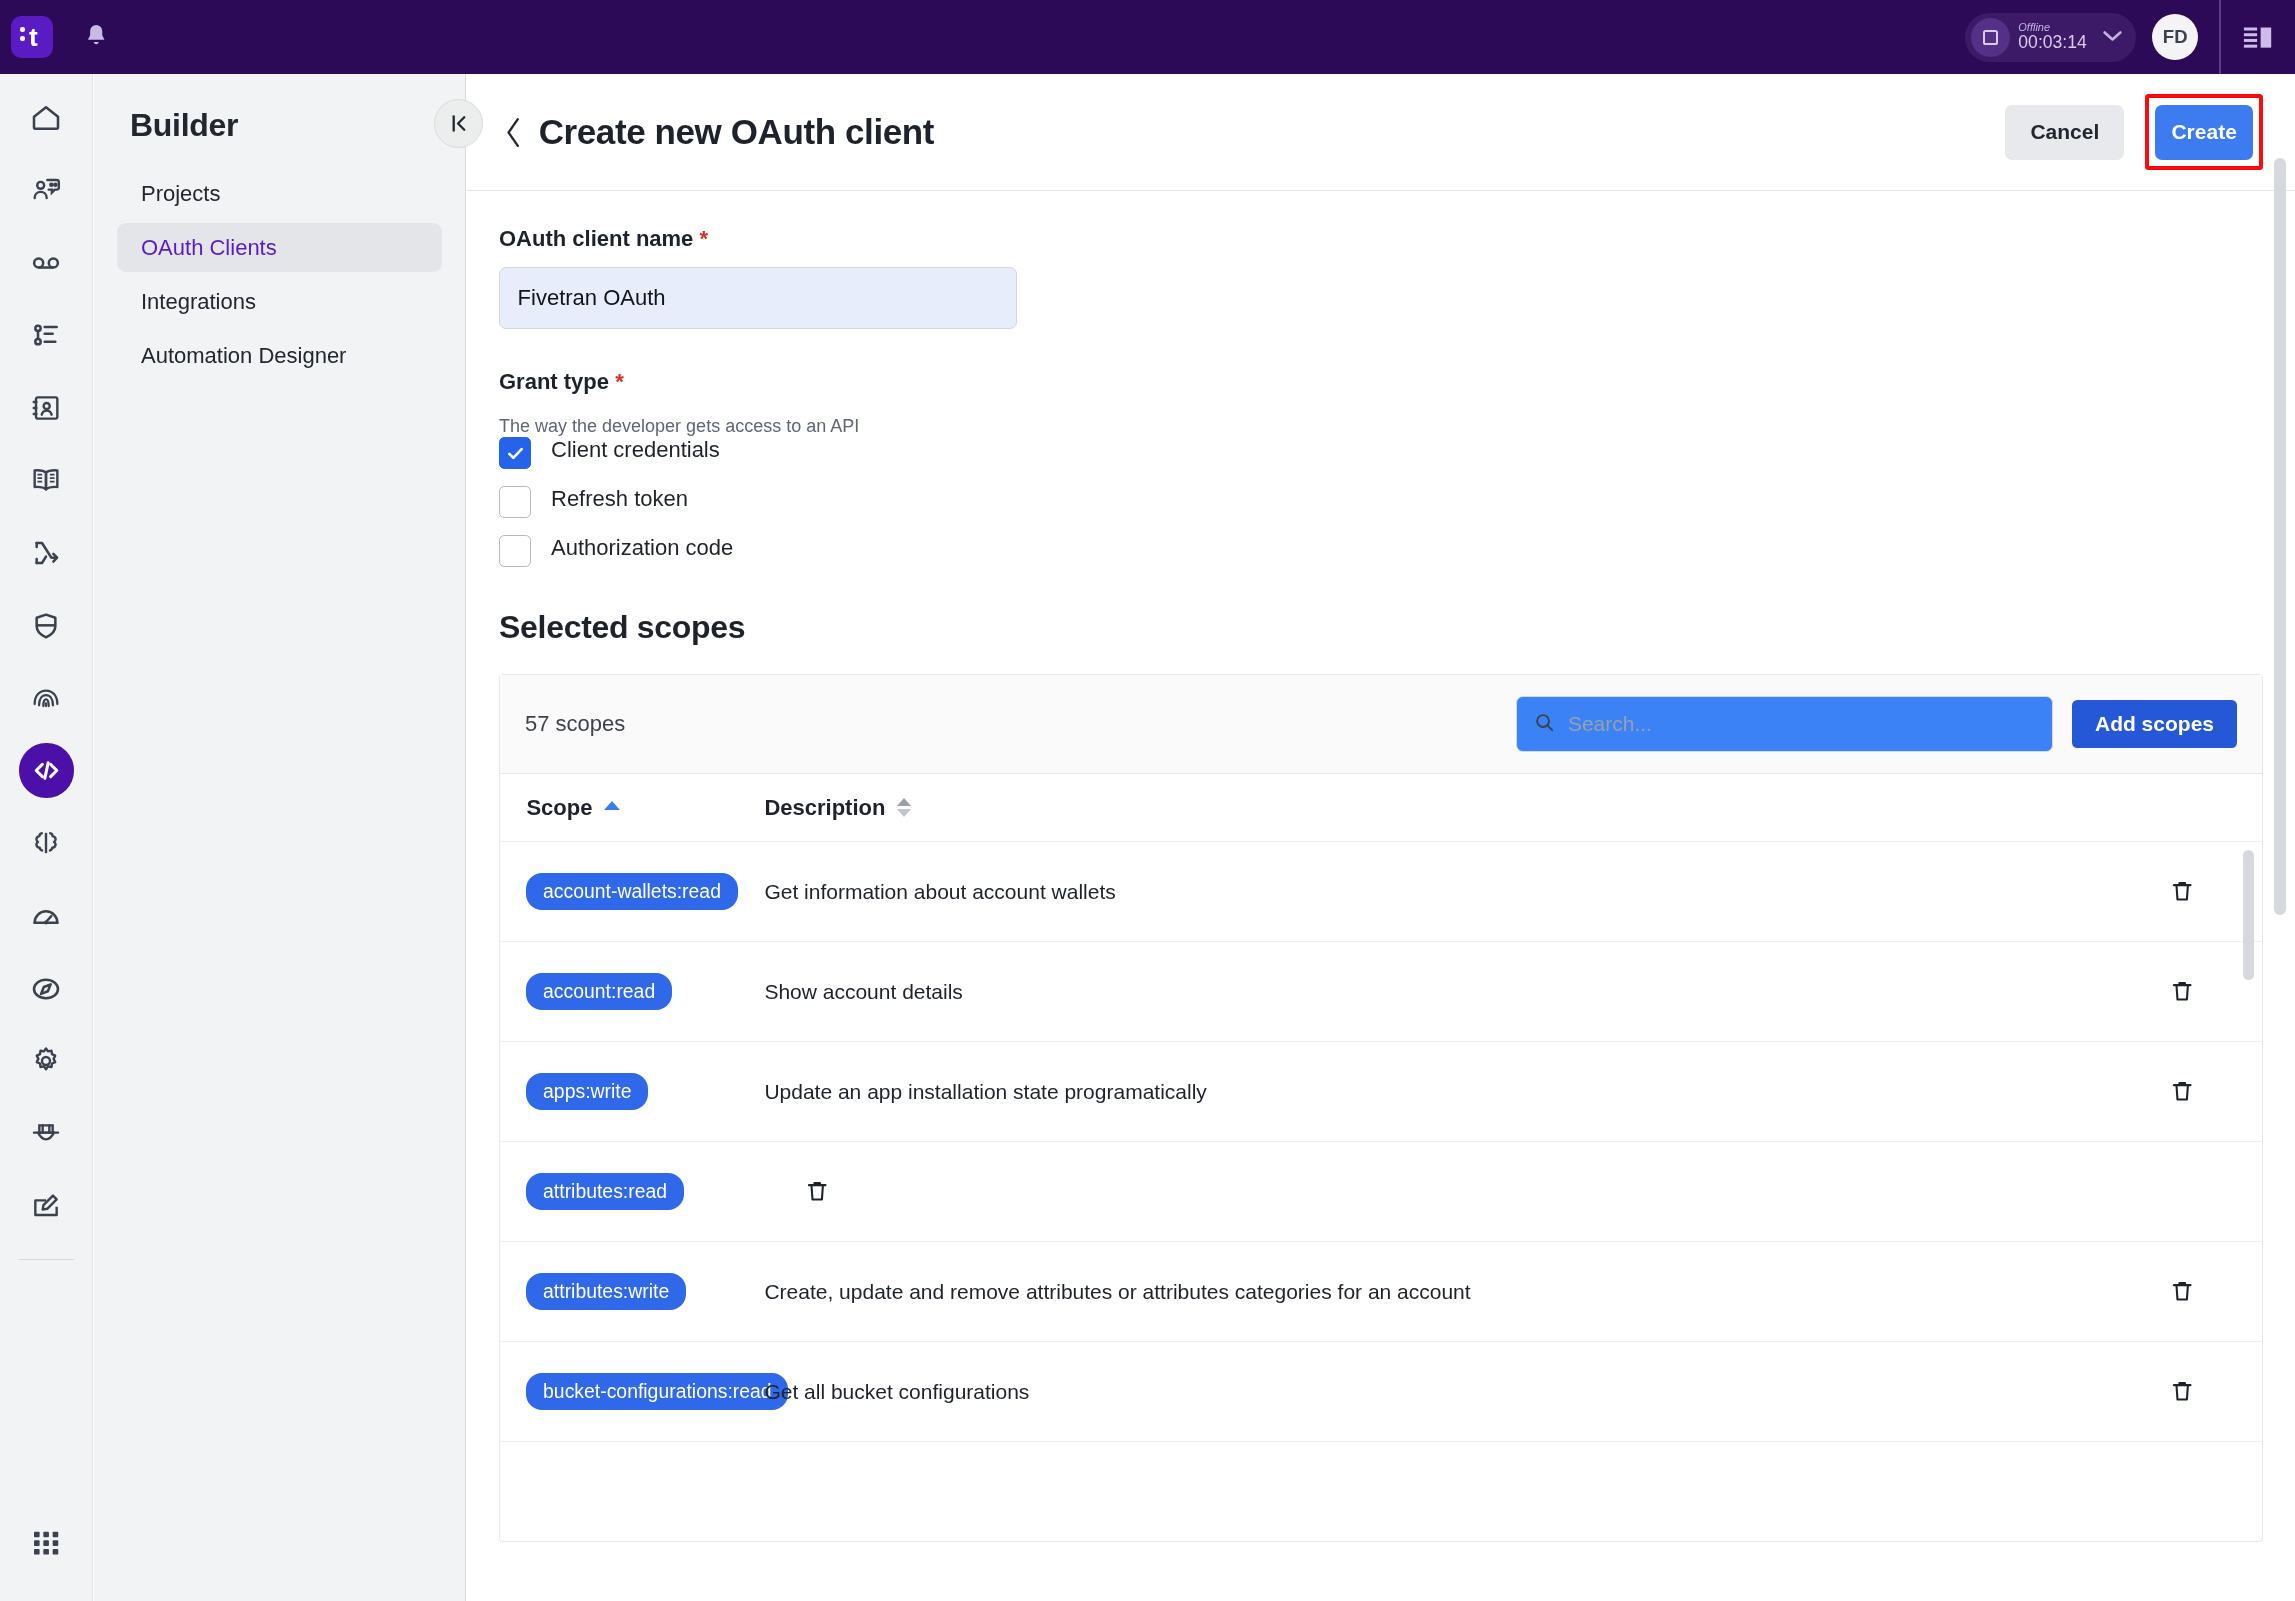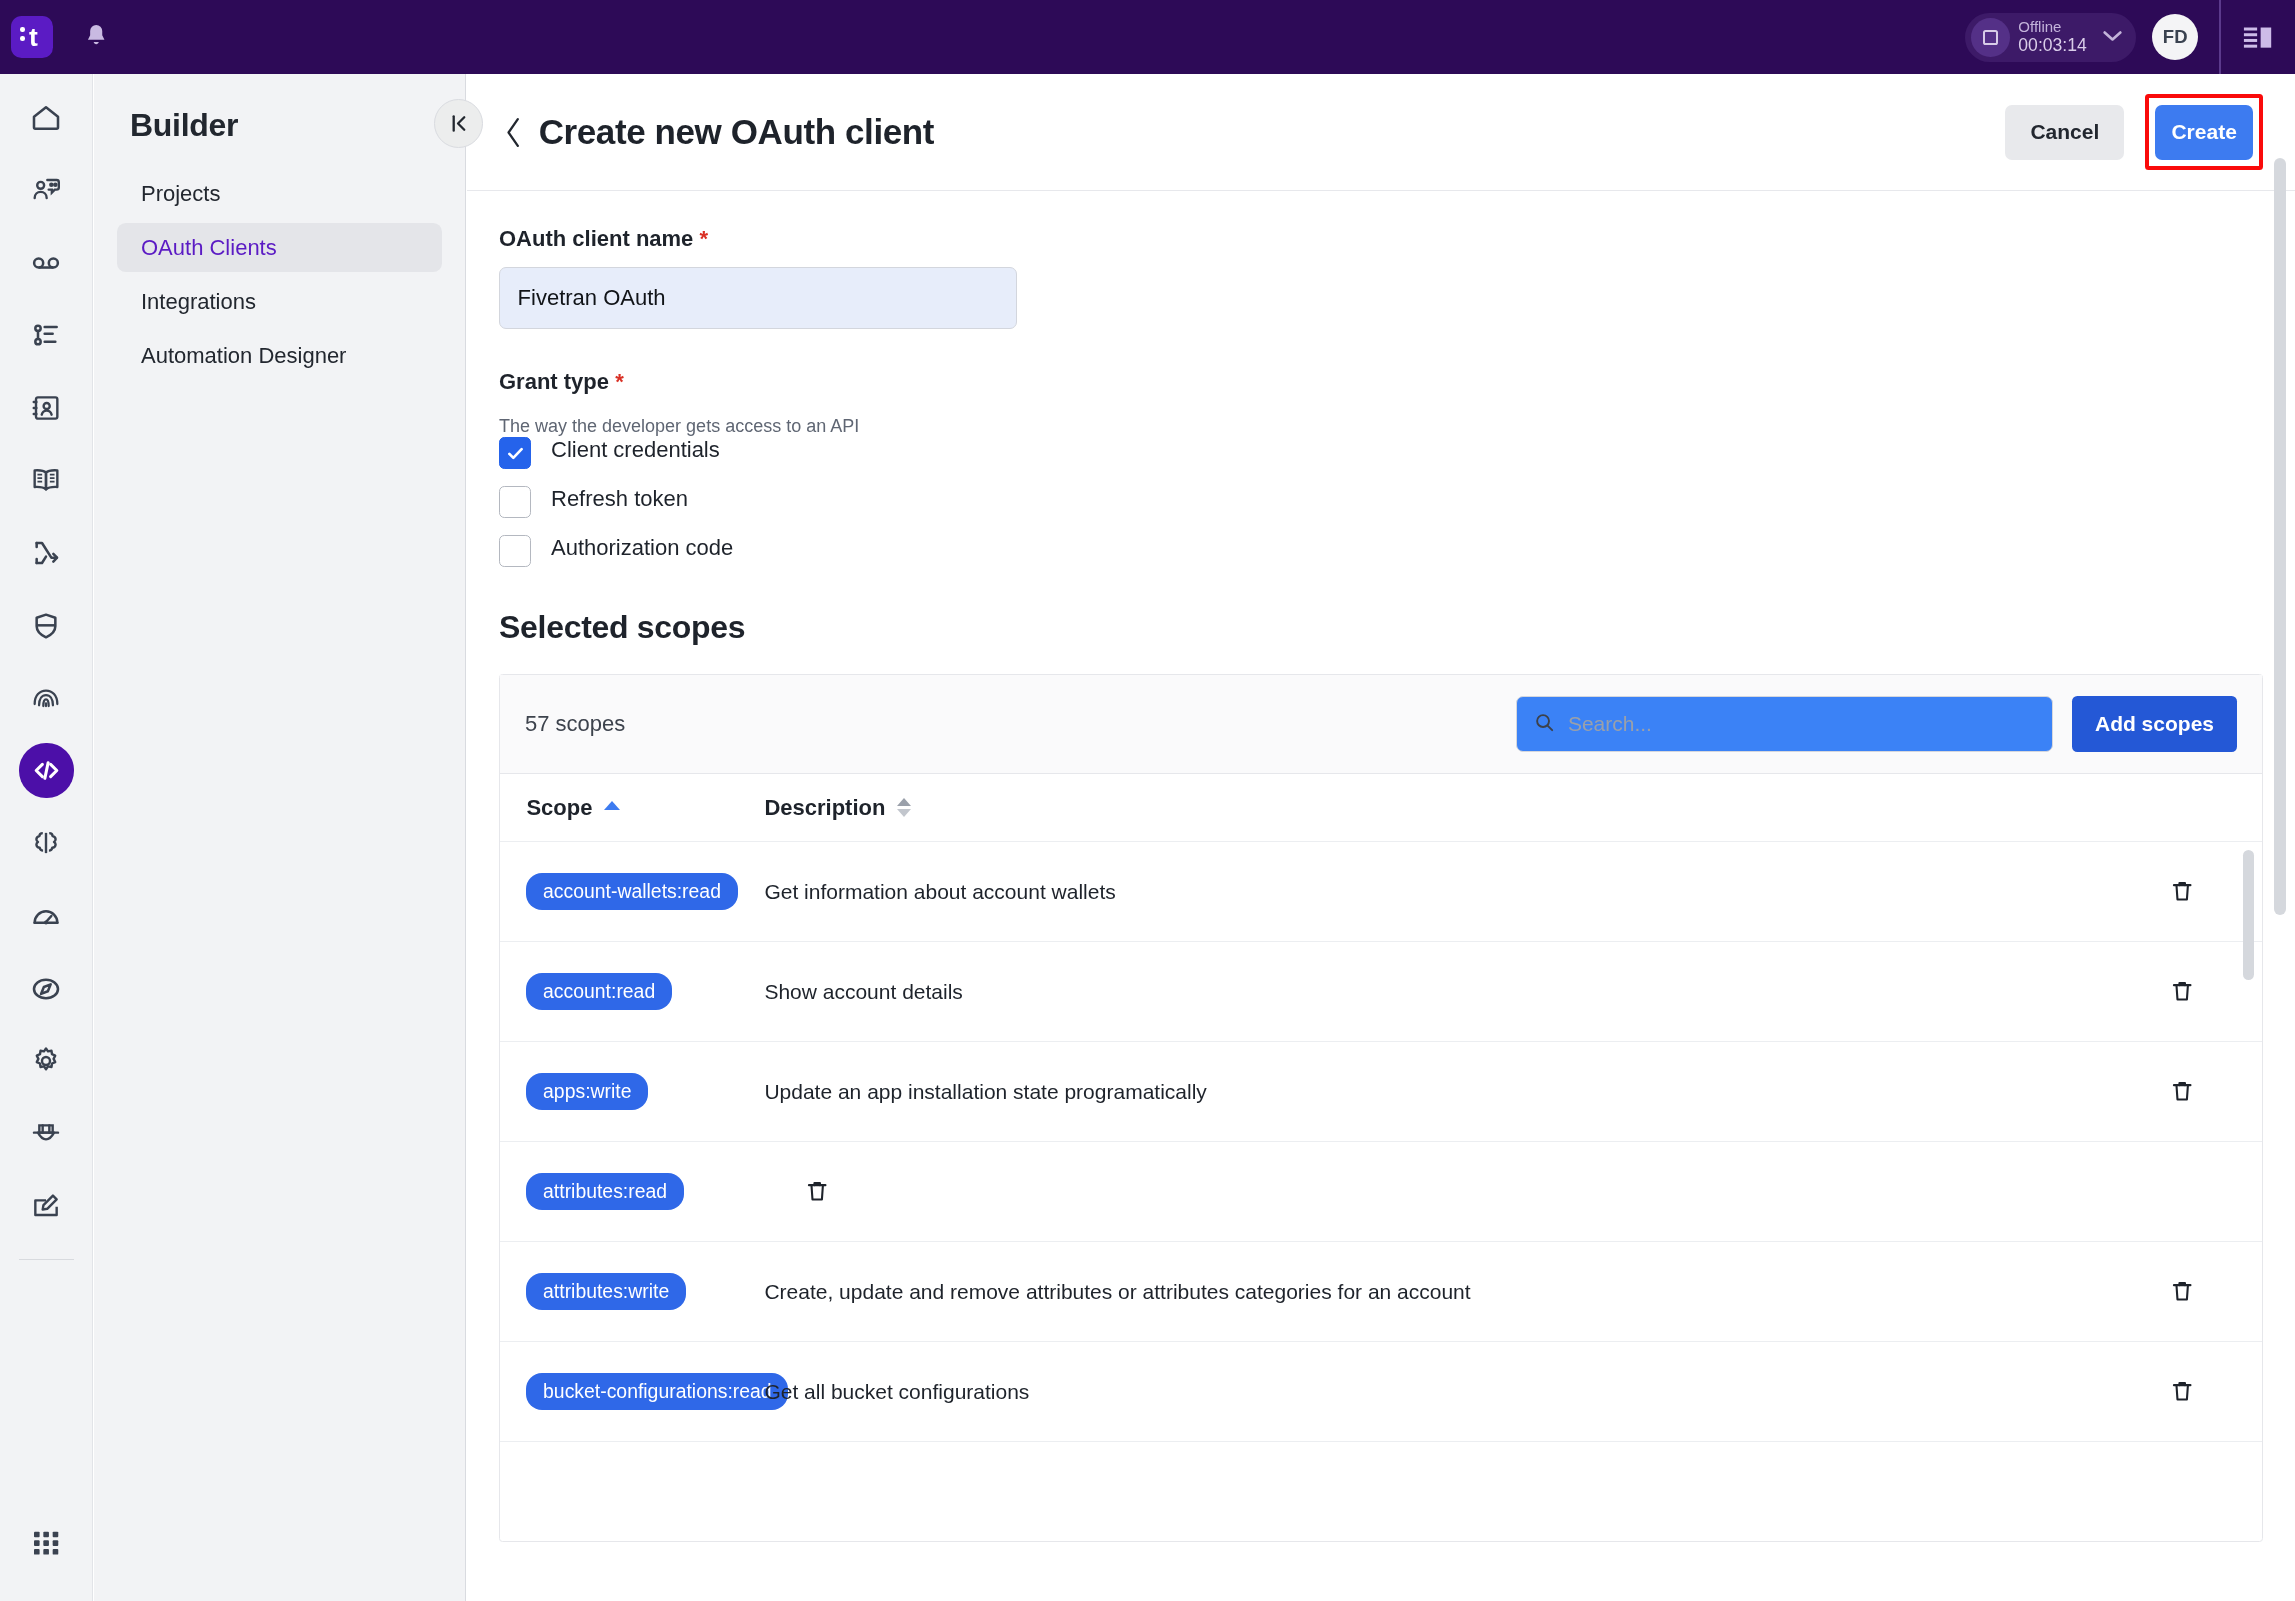--- a/index.html
+++ b/index.html
@@ -43,21 +43,21 @@
     background: #3d1a68; margin-right: 16px;
   }
   .status-pill .sq-ic {
     width: 39px; height: 39px; border-radius: 50%;
     background: #543087; display: flex; align-items: center; justify-content: center;
   }
   .status-pill .sq-ic span {
     width: 15px; height: 15px; border: 2.2px solid #d8cce8; border-radius: 2.6px; display: block;
   }
   .status-text { display: flex; flex-direction: column; line-height: 1.12; }
-  .status-text .s1 { color: #c3b3da; font-size: 15px; }
+  .status-text .s1 { color: #c3b3da; font-size: 11px; font-style: italic; }
   .status-text .s2 { color: #d9cde9; font-size: 17.6px; }
   .chev-down { margin-left: 5.3px; }
   .avatar {
     width: 46px; height: 46px; border-radius: 50%; background: #f4f4f6;
     display: flex; align-items: center; justify-content: center;
     color: #3a4250; font-size: 18.5px; font-weight: 700; margin-right: 21px;
   }
   .topbar-div { width: 1.8px; height: 74px; background: #5b3a8c; }
   .panel-toggle {
     width: 74px; height: 74px; display: flex; align-items: center; justify-content: center;
@@ -162,21 +162,21 @@
   .search-wrap {
     width: 537px; height: 56px; border: 1.8px solid #d5d7dd; border-radius: 7px;
     background: #3b82f6; display: flex; align-items: center; padding: 0 16px; margin-right: 19.4px;
   }
   .search-input {
     flex: 1; border: 0; outline: none; font-size: 21px; color: #1e232b; margin-left: 12.3px;
     font-family: "Liberation Sans", sans-serif; background: transparent;
   }
   .search-input::placeholder { color: #9aa0aa; }
   .btn-addscopes {
-    height: 56px; background: #2458d6; color: #fff; border-radius: 5.3px;
+    height: 48px; background: #2458d6; color: #fff; border-radius: 5.3px;
     display: flex; align-items: center; padding: 17px 23px; font-size: 21px; font-weight: 700;
   }
 
   .thead { display: flex; align-items: center; height: 67px; padding: 0 26.4px; }
   .th { display: flex; align-items: center; font-size: 22px; font-weight: 700; color: #1e232b; }
   .th-scope { width: 238px; }
   .th-desc { flex: 1; }
   .sort-asc {
     width: 0; height: 0; border-left: 8px solid transparent; border-right: 8px solid transparent;
     border-bottom: 9.7px solid #3d7bf0; margin-left: 11.4px; margin-bottom: 3.5px;

